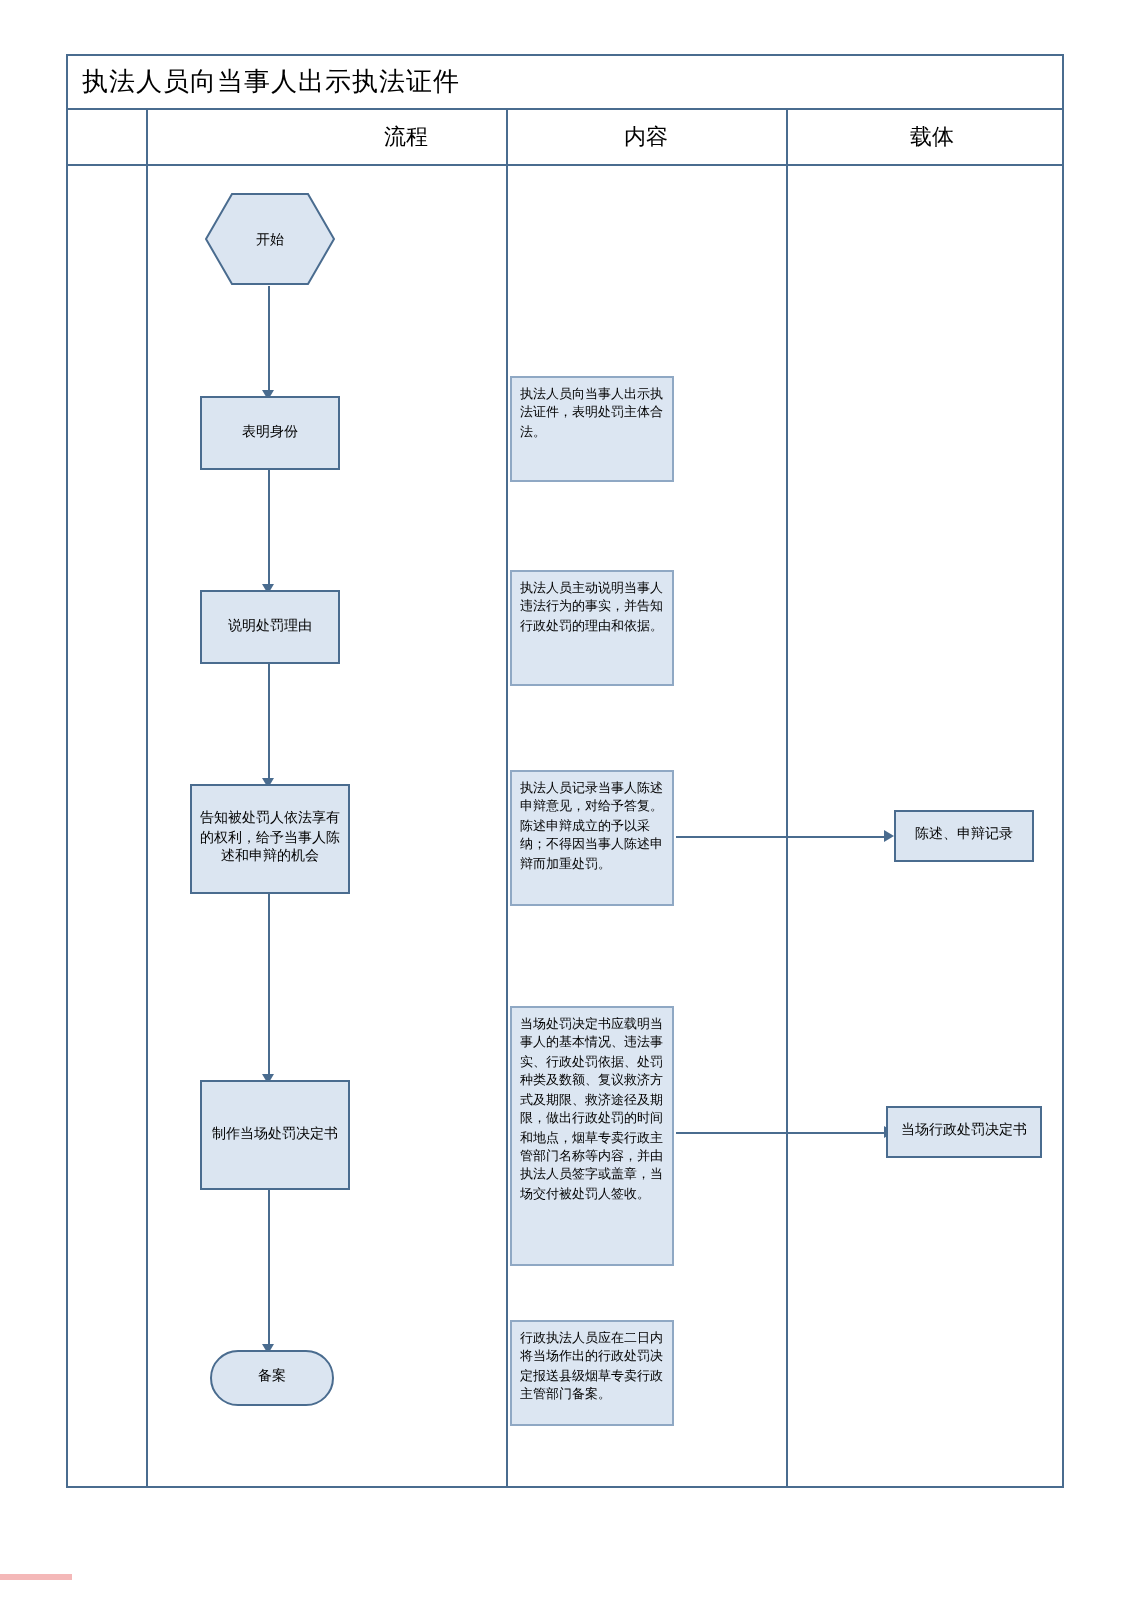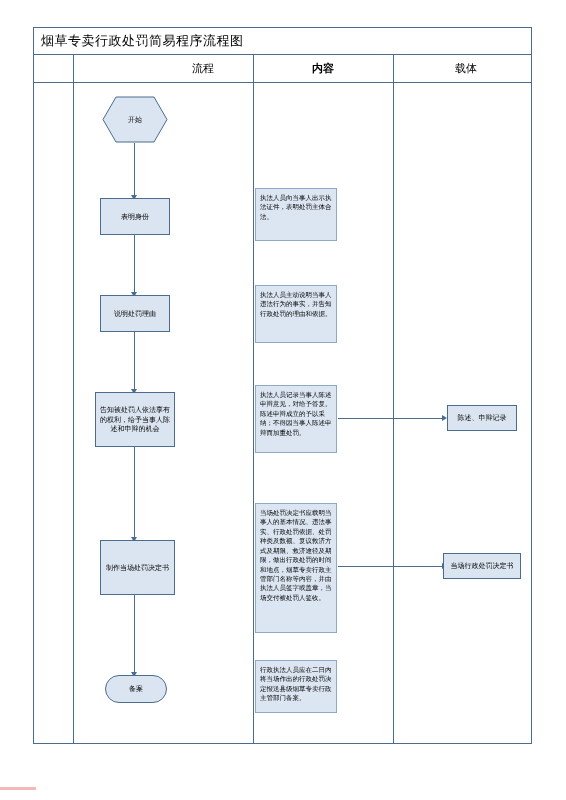--- a/index.html
+++ b/index.html
@@ -118,27 +118,27 @@
     width:36px; height:3px;
     background:#f4b8b8;
   }
 </style>
 </head>
 <body>
 
 <div id="sheet"></div>
 
 <div id="title-bar">
-  <div id="title-text">烟草专卖行政处罚简易程序流程图</div>
+  <div id="title-text">执法人员向当事人出示执法证件</div>
 </div>
 
 <div id="hdr">
   <div class="hdr-cell" style="left:0px;width:40px;"></div>
   <div class="hdr-cell" style="left:40px;width:180px;margin-left:40px;">流程</div>
-  <div class="hdr-cell" style="left:220px;width:140px;font-weight:bold;">内容</div>
+  <div class="hdr-cell" style="left:220px;width:140px;">内容</div>
   <div class="hdr-cell" style="left:364px;width:138px;">载体</div>
 </div>
 
 <div class="vline" style="left:73px;  top:55px; height:689px;"></div>
 <div class="vline" style="left:253px; top:55px; height:689px;"></div>
 <div class="vline" style="left:393px; top:55px; height:689px;"></div>
 
 <div id="canvas">
 
   <div class="conn" style="left:101px; top:88px;  width:1px; height:55px;"></div>

